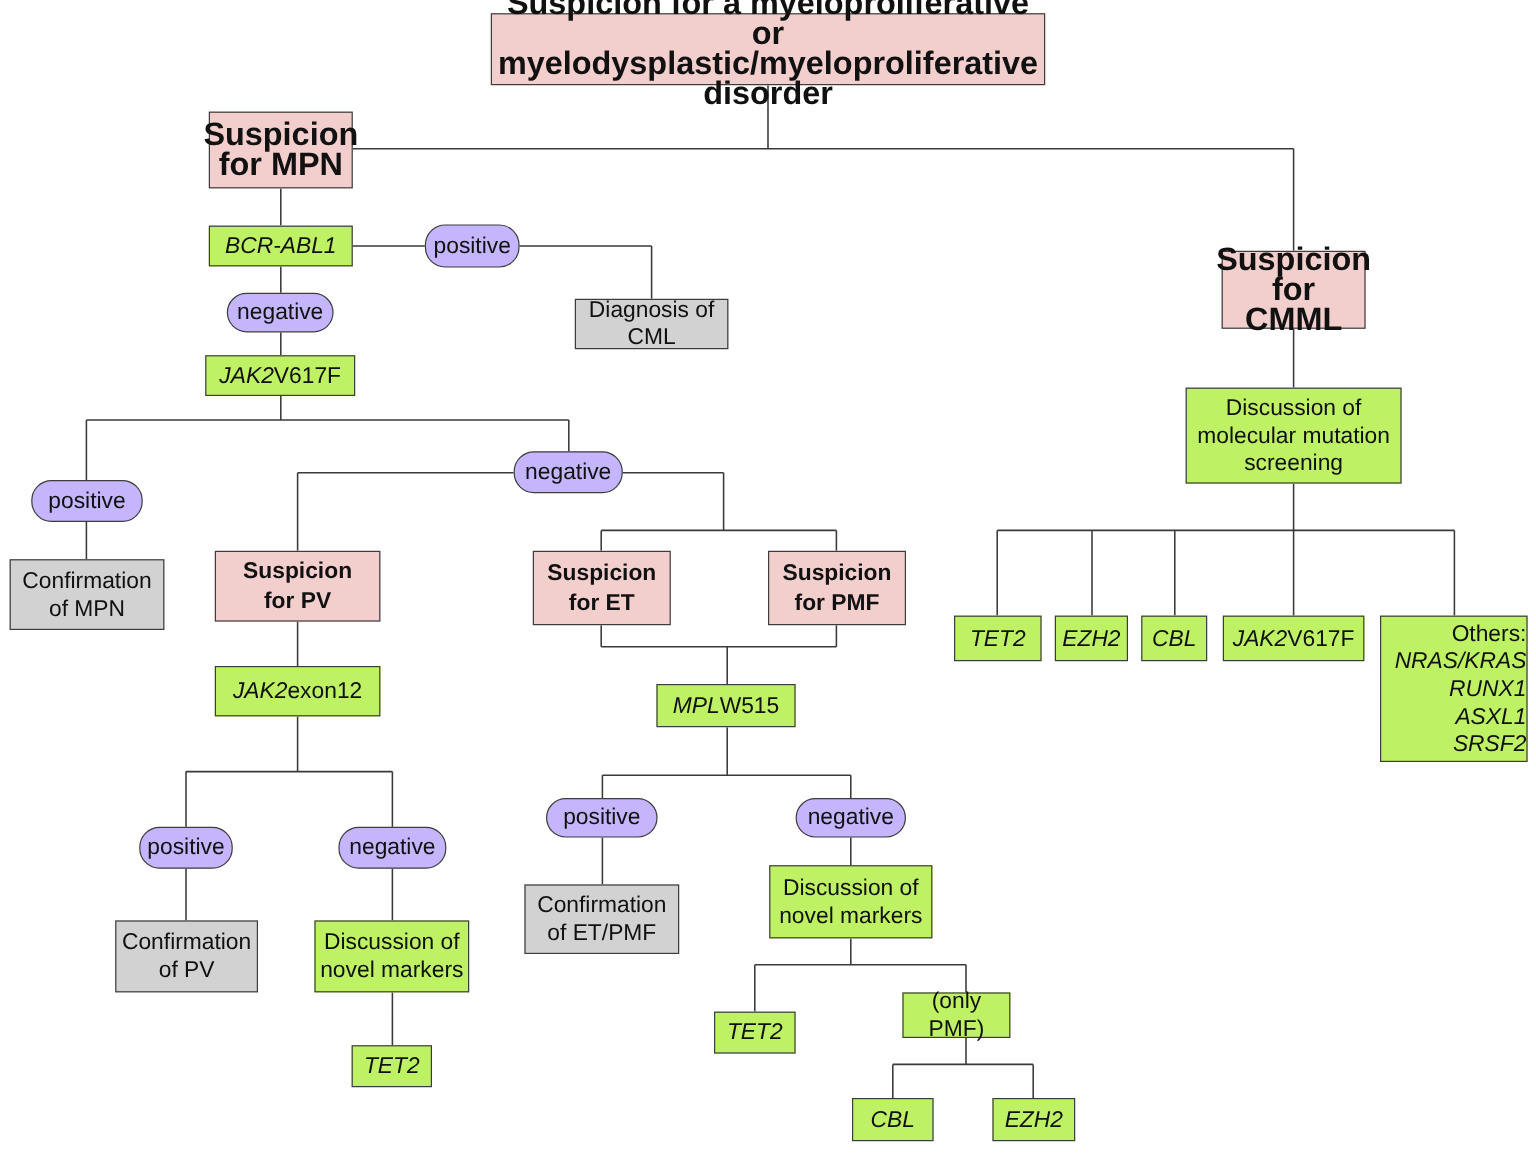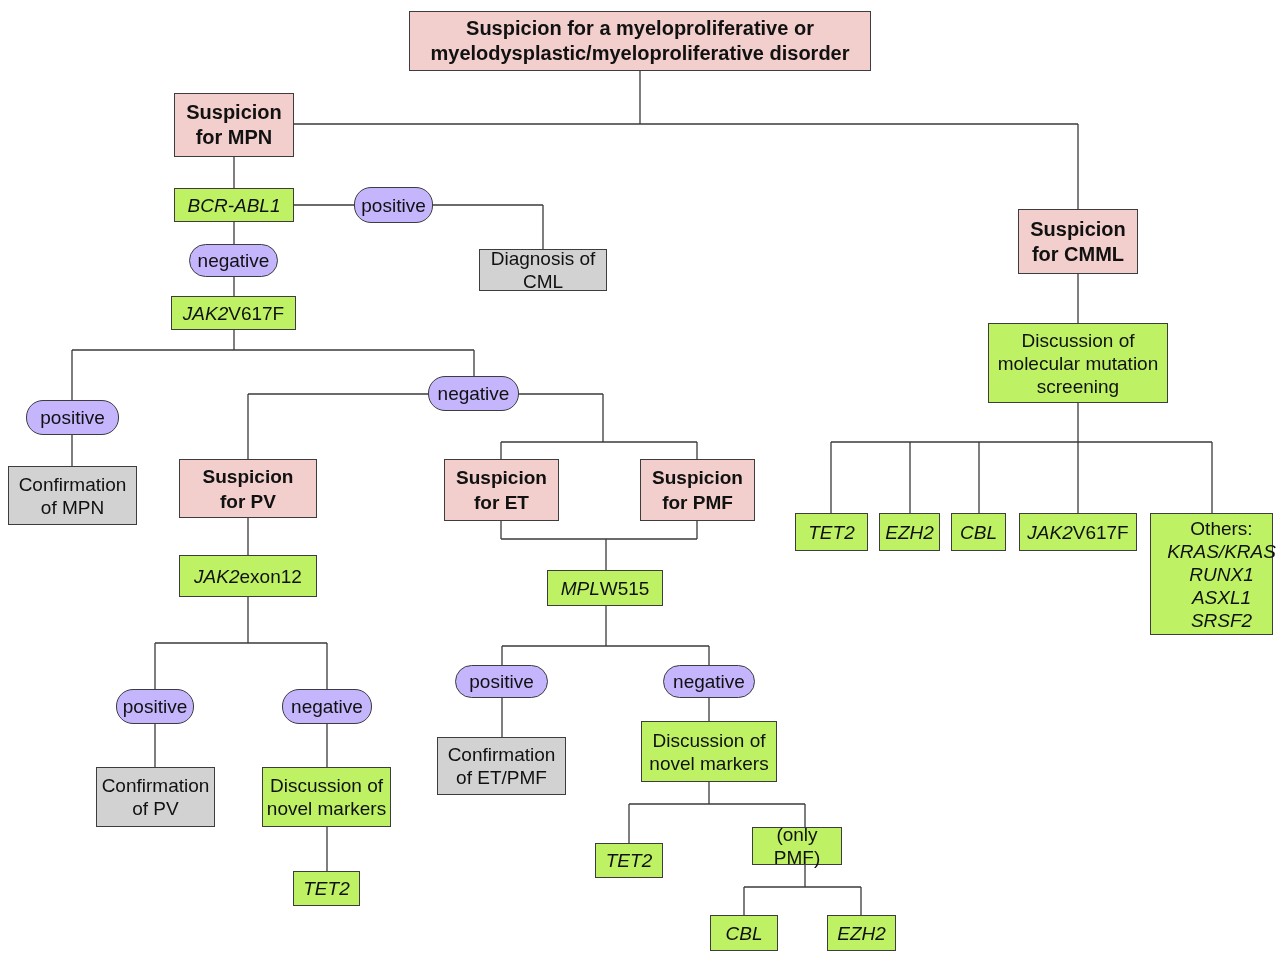--- a/index.html
+++ b/index.html
@@ -3,25 +3,25 @@
 <meta charset="utf-8">
 <style>
   html, body { margin:0; padding:0; background:#ffffff; }
   body { width:1280px; height:962px; position:relative; overflow:hidden;
          font-family:"Liberation Sans", sans-serif; color:#111; }
   svg.lines { position:absolute; left:0; top:0; width:1280px; height:962px; }
   svg.lines line { stroke:#3a3a3a; stroke-width:1.3; }
   .box { position:absolute; box-sizing:border-box; border:1.5px solid #3d3d3d;
          display:flex; flex-direction:column; align-items:center; justify-content:center;
          text-align:center; font-size:19px; line-height:23px; }
-  .pink { background:#f2cfcd; font-weight:bold; font-size:20px; line-height:25px; }
+  .pink { background:#f2cfcd; font-weight:bold; font-size:27px; line-height:25px; }
   .blue { background:#bef264; }
   .gray { background:#d2d2d2; }
   .white { background:#c4b5fd;border-radius:17px; }
-  .left { align-items:center; padding-left:20px; text-align:left; }
+  .left { align-items:flex-end; padding-left:20px; text-align:left; }
   i { font-style:italic; }
 </style>
 </head>
 <body>
 
 <svg class="lines">
 
   <line x1="640" y1="71" x2="640" y2="124"></line>
   <line x1="294" y1="124" x2="1078" y2="124"></line>
   <line x1="1078" y1="124" x2="1078" y2="209"></line>
@@ -197,17 +197,17 @@
   <i>EZH2</i>
 </div>
 <div class="box blue" style="left:951px;top:513px;width:55px;height:38px;">
   <i>CBL</i>
 </div>
 <div class="box blue" style="left:1019px;top:513px;width:118px;height:38px;">
   <span><i>JAK2</i><span>V617F</span></span>
 </div>
 <div class="box blue left" style="left:1150px;top:513px;width:123px;height:122px;">
   <span>Others:</span>
-  <i>KRAS/KRAS</i>
+  <i>NRAS/KRAS</i>
   <i>RUNX1</i>
   <i>ASXL1</i>
   <i>SRSF2</i>
 </div>
 
 </body></html>

